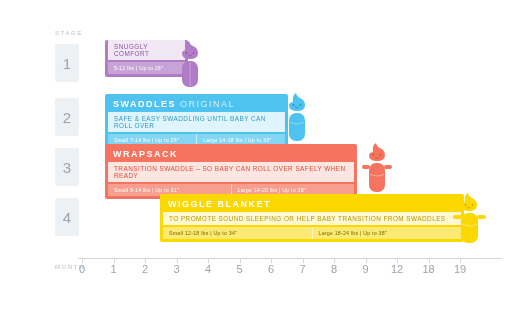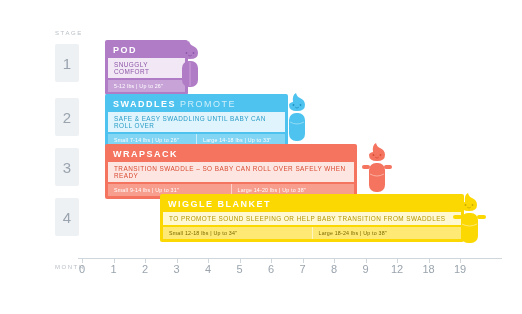--- a/index.html
+++ b/index.html
@@ -60,44 +60,41 @@
 </style>
 </head>
 <body>
 
 <div class="stage-header">STAGE</div>
 
 <div class="stage-box" style="top:44px;height:38px;">
   <span>1</span>
 </div>
 <div class="card" style="left:105px;top:40px;width:83px;background:#b07cc6;">
-  <div class="card-title">
-    <span>POD</span>
-  </div>
   <div class="card-desc" style="color:#8e55a8;">SNUGGLY COMFORT</div>
   <div class="card-sizes">
     <div class="size">5-12 lbs | Up to 26"</div>
   </div>
 </div>
 <svg class="baby" style="left:176px;top:40px;" width="28" height="48" viewBox="0 0 28 48">
   <path d="M10 10 Q9 3 13 1 Q14 5 17 6 Q22 8 22 13 Q22 19 14 19 Q6 19 6 13 Q6 11 10 10Z" fill="#b07cc6"></path>
   <circle cx="10.5" cy="13" r="0.9" fill="#8e55a8"></circle>
     <circle cx="17.5" cy="13" r="0.9" fill="#8e55a8"></circle>
   <path d="M12.5 15.5 Q14 17 15.5 15.5" stroke="#8e55a8" stroke-width="0.8" fill="none" stroke-linecap="round"></path>
   <rect x="6" y="21" width="16" height="26" rx="7" fill="#b07cc6"></rect>
   <line x1="14" y1="22" x2="14" y2="46" stroke="#cfa4dc" stroke-width="0.9"></line>
 </svg>
 
 <div class="stage-box" style="top:98px;height:38px;">
   <span>2</span>
 </div>
 <div class="card" style="left:105px;top:94px;width:183px;background:#4ec3ef;">
   <div class="card-title">
     <span>SWADDLES</span>
-    <span class="soft">PROMOTE</span>
+    <span class="soft">ORIGINAL</span>
   </div>
   <div class="card-desc" style="color:#2a9cc8;">SAFE &amp; EASY SWADDLING UNTIL BABY CAN ROLL OVER</div>
   <div class="card-sizes">
     <div class="size">Small 7-14 lbs | Up to 26"</div>
     <div class="size">Large 14-18 lbs | Up to 33"</div>
   </div>
 </div>
 <svg class="baby" style="left:283px;top:92px;" width="28" height="50" viewBox="0 0 28 50">
   <path d="M10 10 Q9 3 13 1 Q14 5 17 6 Q22 8 22 13 Q22 19 14 19 Q6 19 6 13 Q6 11 10 10Z" fill="#4ec3ef"></path>
   <circle cx="10.5" cy="13" r="0.9" fill="#1f8fc0"></circle>

